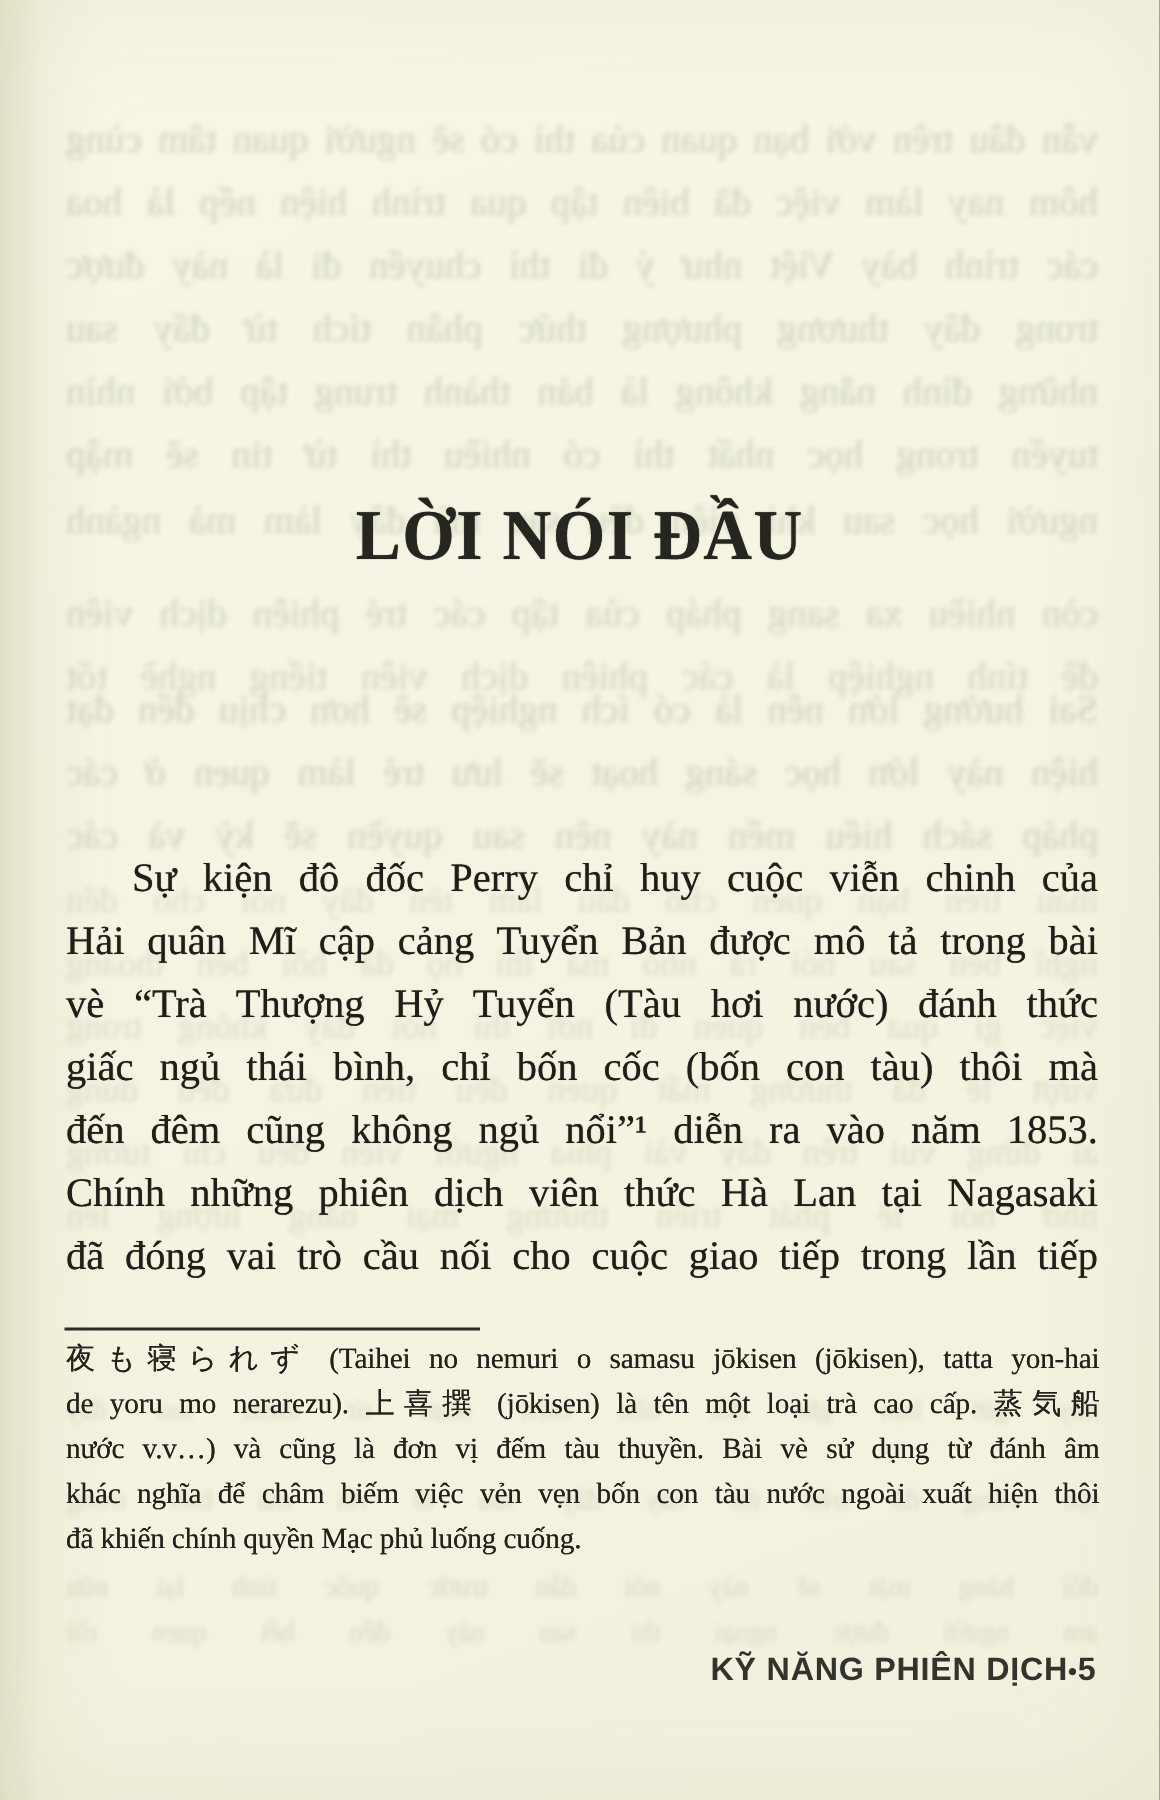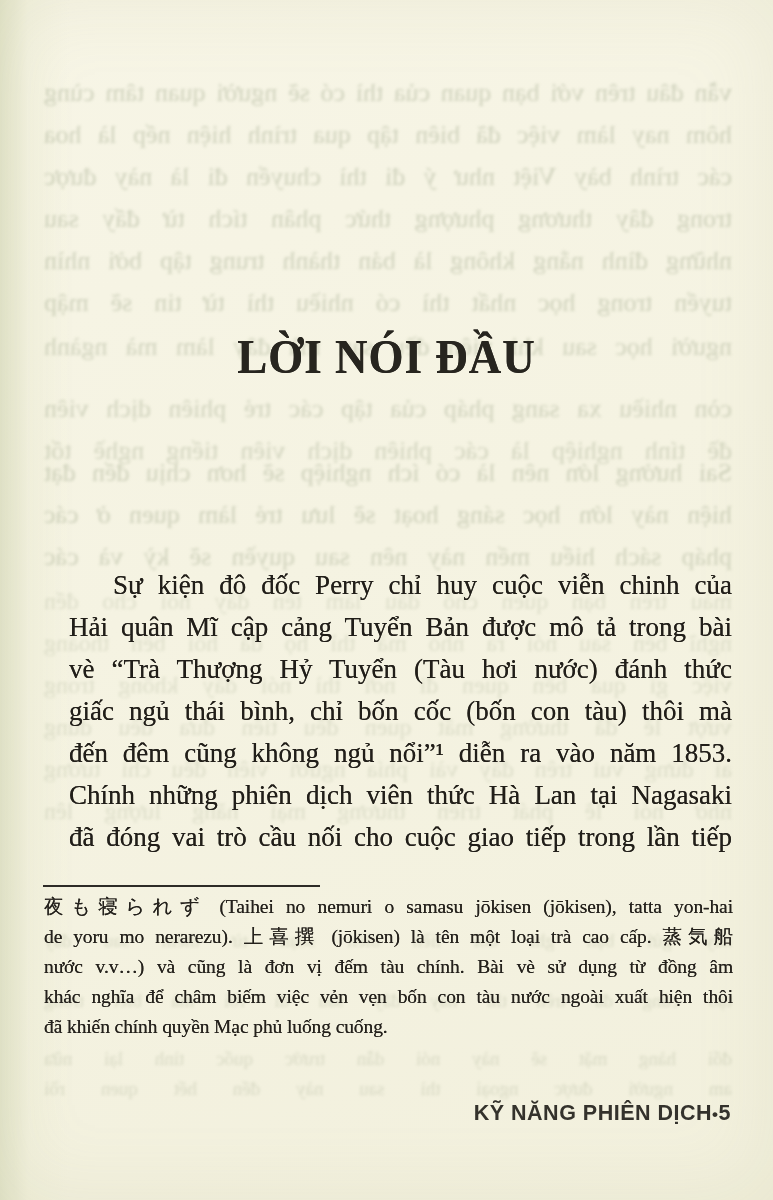--- a/index.html
+++ b/index.html
@@ -56,21 +56,21 @@
   .para {
     position: absolute;
     top: 564px; left: 44px; width: 688px;
     font-size: 27px;
     color: #211e19;
     text-shadow: 0 0 0.45px rgba(30,27,22,0.85);
   }
   .pline {
     height: 42px; line-height: 42px;
     text-align: justify; text-align-last: justify;
-    white-space: nowrap; overflow: hidden; margin-left: 25px;
+    white-space: nowrap; overflow: hidden;
   }
   .pline.first { text-indent: 44px; }
 
   .fnrule {
     position: absolute;
     top: 885px; left: 43px; width: 277px; height: 0;
     border-top: 2.5px solid #2d2b26;
   }
 
   .footnote {
@@ -142,21 +142,21 @@
       <div class="pline">đến đêm cũng không ngủ nổi”¹ diễn ra vào năm 1853.</div>
       <div class="pline">Chính những phiên dịch viên thức Hà Lan tại Nagasaki</div>
       <div class="pline">đã đóng vai trò cầu nối cho cuộc giao tiếp trong lần tiếp</div>
     </div>
 
     <div class="fnrule"></div>
 
     <div class="footnote">
       <div class="fline">夜も寝られず (Taihei no nemuri o samasu jōkisen (jōkisen), tatta yon-hai</div>
       <div class="fline">de yoru mo nerarezu). 上喜撰 (jōkisen) là tên một loại trà cao cấp. 蒸気船</div>
-      <div class="fline">nước v.v…) và cũng là đơn vị đếm tàu chính. Bài vè sử dụng từ đồng âm</div>
+      <div class="fline">nước v.v…) và cũng là đơn vị đếm tàu thuyền. Bài vè sử dụng từ đánh âm</div>
       <div class="fline">khác nghĩa để châm biếm việc vẻn vẹn bốn con tàu nước ngoài xuất hiện thôi</div>
       <div class="fline last">đã khiến chính quyền Mạc phủ luống cuống.</div>
     </div>
 
     <div class="footer">
       <span>KỸ NĂNG PHIÊN DỊCH</span>
       <span class="dot">•</span>
       <span>5</span>
     </div>
 

